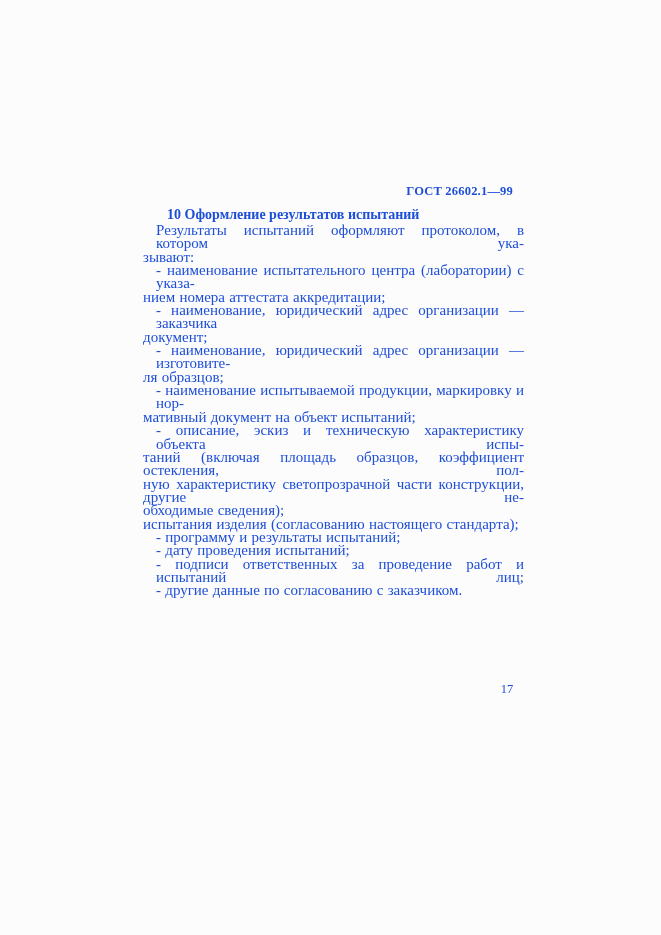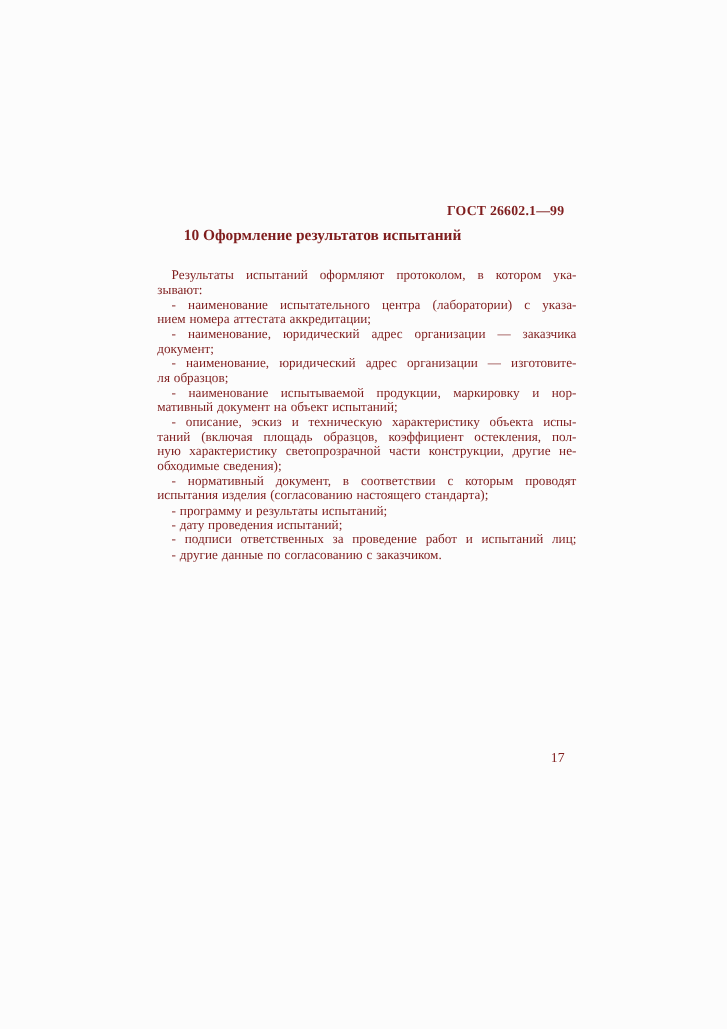--- a/index.html
+++ b/index.html
@@ -7,21 +7,21 @@
     padding: 0;
     background: #e8e8e8;
   }
   .page {
     position: relative;
     width: 661px;
     height: 935px;
     margin: 0 auto;
     background: #fcfcfc;
     font-family: "Liberation Serif", "DejaVu Serif", serif;
-    color: #7f1d1d;
+    color: #1d4ed8;
     overflow: hidden;
   }
   .running-header {
     position: absolute;
     top: 184px;
     right: 148px;
     font-size: 12.5px;
     font-weight: bold;
     letter-spacing: 0.2px;
     white-space: nowrap;
@@ -31,24 +31,24 @@
     top: 207px;
     left: 167px;
     margin: 0;
     font-size: 14px;
     font-weight: bold;
     white-space: nowrap;
     text-align: right;
   }
   .body-text {
     position: absolute;
-    top: 244px;
+    top: 224px;
     left: 143px;
     width: 381px;
-    font-size: 12px;
+    font-size: 15px;
     line-height: 13.35px;
     word-spacing: 0.5px;
   }
   .ln {
     white-space: normal;
   }
   .ind {
     padding-left: 13px;
   }
   .fill {
@@ -81,21 +81,20 @@
     <div class="ln ind fill">- наименование, юридический адрес организации — заказчика</div>
     <div class="ln">документ;</div>
     <div class="ln ind fill">- наименование, юридический адрес организации — изготовите-</div>
     <div class="ln">ля образцов;</div>
     <div class="ln ind fill">- наименование испытываемой продукции, маркировку и нор-</div>
     <div class="ln">мативный документ на объект испытаний;</div>
     <div class="ln ind fill">- описание, эскиз и техническую характеристику объекта испы-</div>
     <div class="ln fill">таний (включая площадь образцов, коэффициент остекления, пол-</div>
     <div class="ln fill">ную характеристику светопрозрачной части конструкции, другие не-</div>
     <div class="ln">обходимые сведения);</div>
-    <div class="ln ind fill">- нормативный документ, в соответствии с которым проводят</div>
     <div class="ln">испытания изделия (согласованию настоящего стандарта);</div>
     <div class="ln ind">- программу и результаты испытаний;</div>
     <div class="ln ind">- дату проведения испытаний;</div>
     <div class="ln ind fill">- подписи ответственных за проведение работ и испытаний лиц;</div>
     <div class="ln ind">- другие данные по согласованию с заказчиком.</div>
   </div>
 
   <div class="page-number">17</div>
 
 </div>

